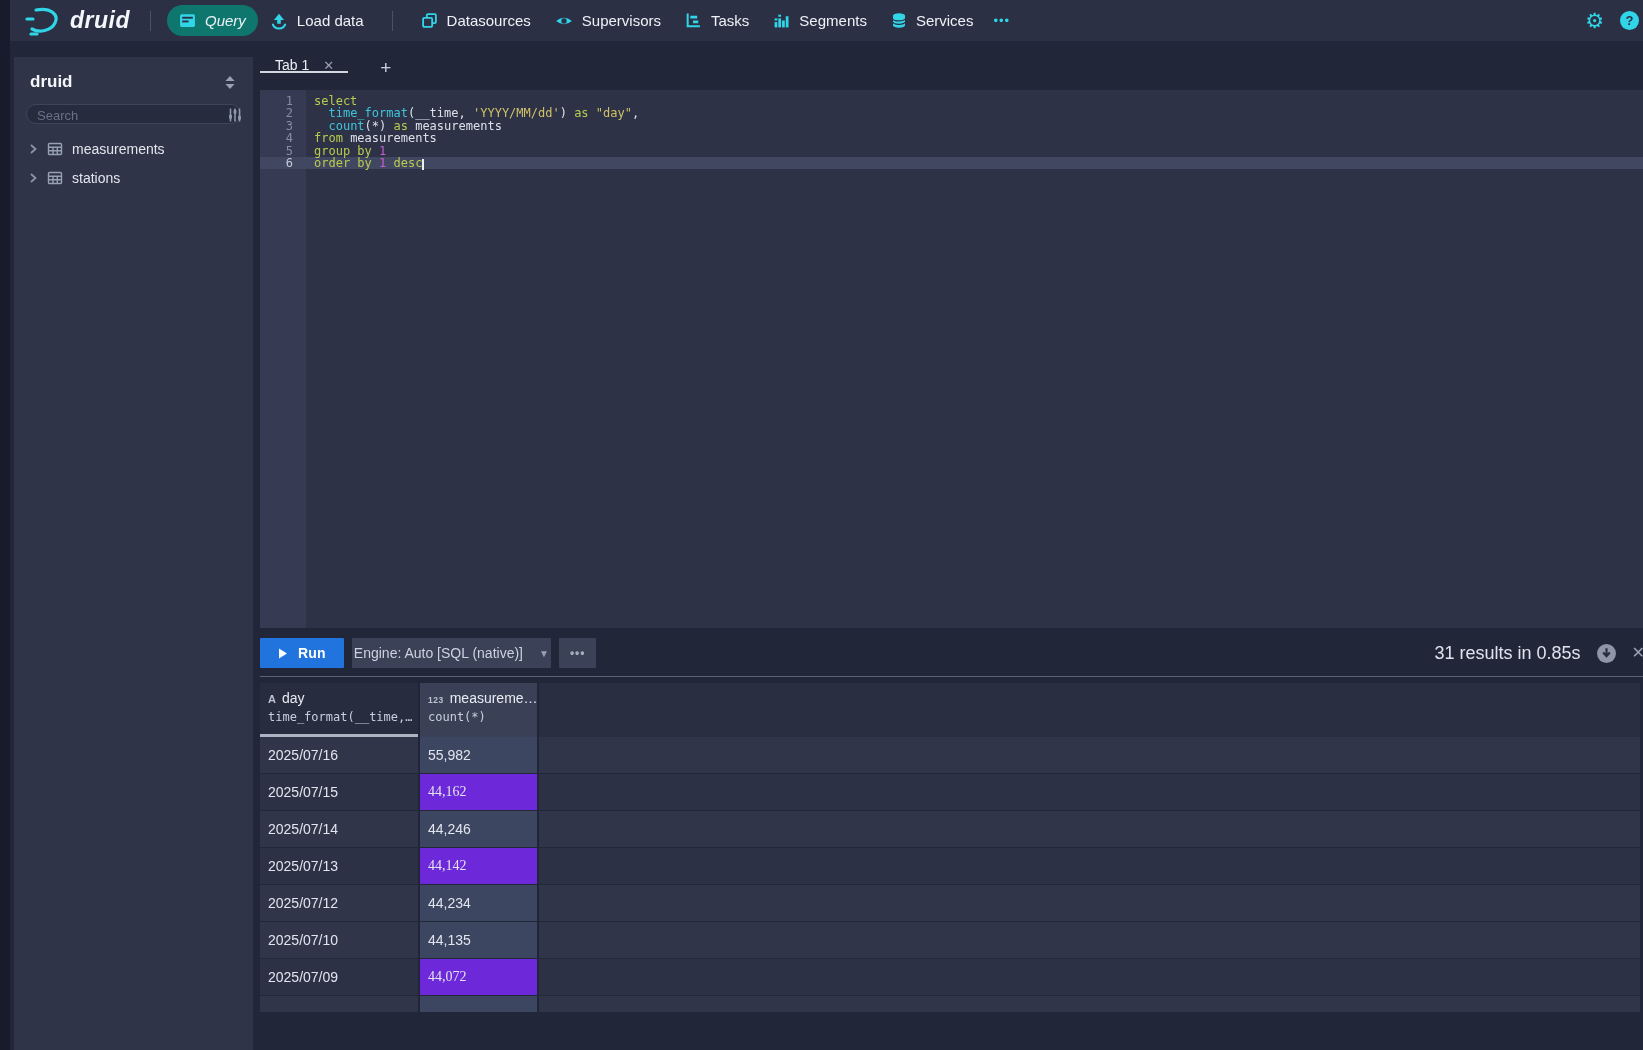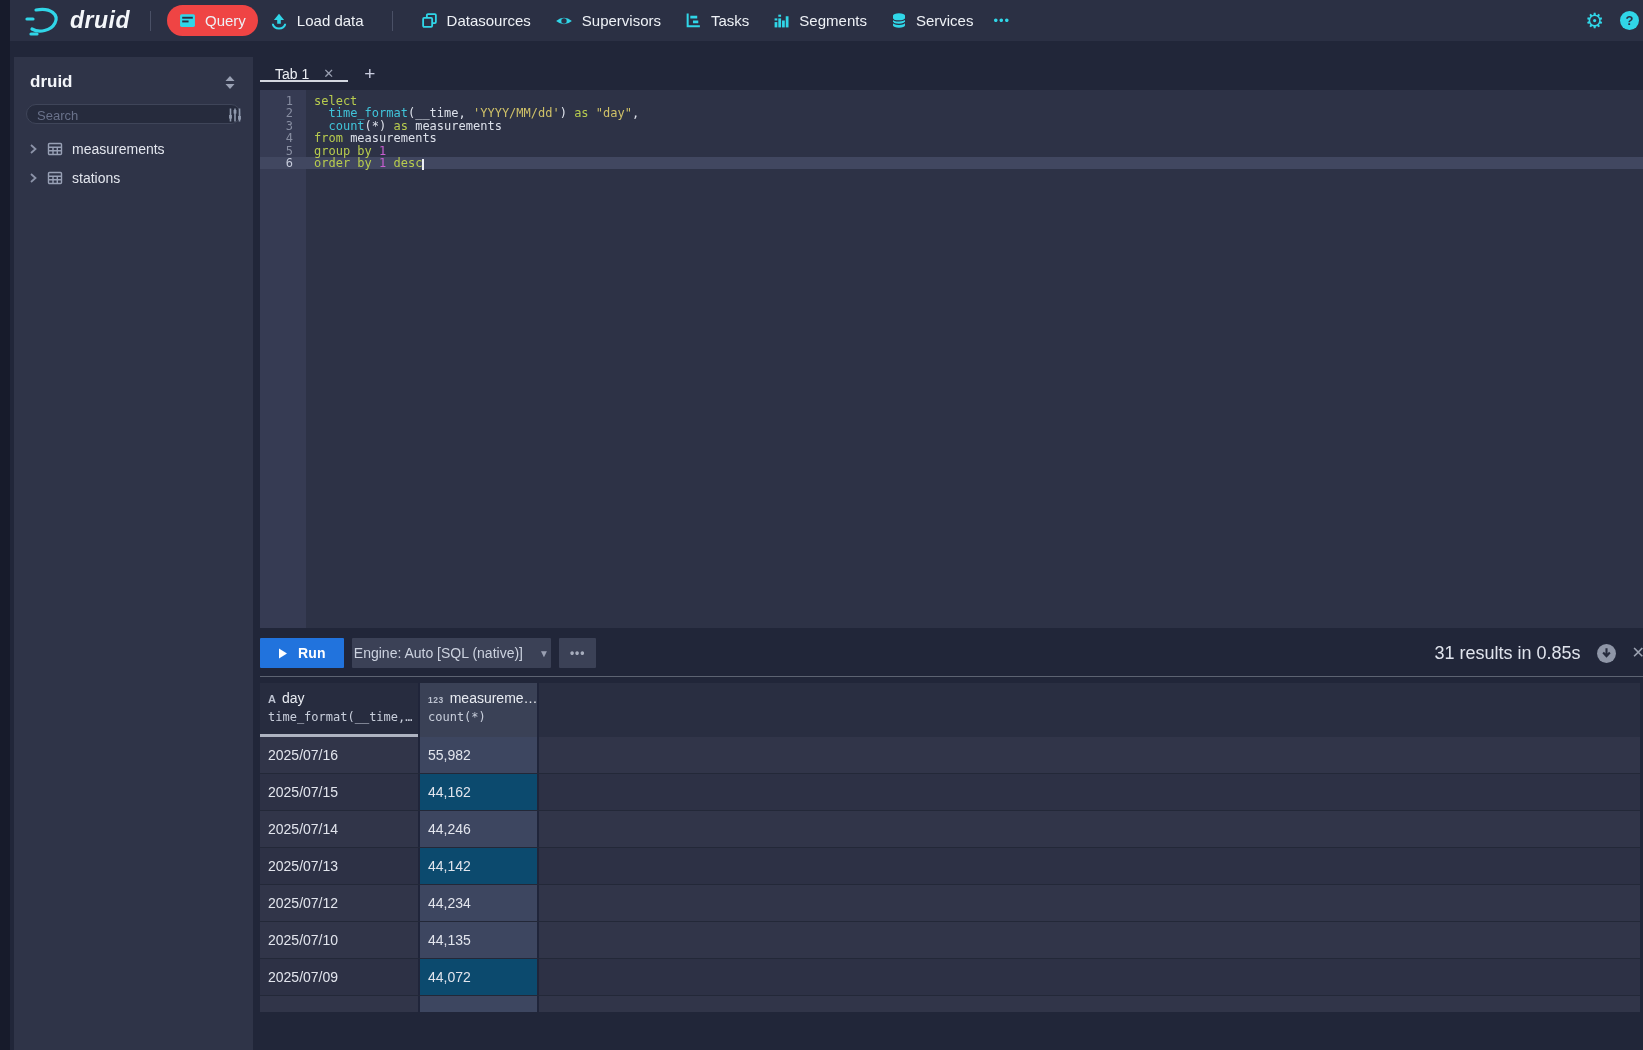--- a/index.html
+++ b/index.html
@@ -17,21 +17,21 @@
     background:#2b3044; display:flex; align-items:center; padding:0 14px;
   }
   .logo { display:flex; align-items:center; gap:8px; cursor:pointer; }
   .logo-word { font-size:23px; font-style:italic; font-weight:600; color:#f4f6fa; letter-spacing:.5px; padding-right:4px;}
   .vsep { width:1px; height:20px; background:#4a5066; margin:0 16px; }
   .nav-item {
     display:flex; align-items:center; gap:9px; background:transparent; border:none;
     color:#eef1f6; font-family:inherit; font-size:15px; padding:7px 12px; border-radius:18px;
     cursor:pointer; white-space:nowrap;
   }
-  .nav-item.active { background:#ef4444; }
+  .nav-item.active { background:#0f766e;font-style:italic; }
   .nav-more { padding:7px 8px; }
   .cyan { color:#30d6e8; }
   .nav-right { margin-left:auto; display:flex; align-items:center; gap:16px; }
   .icon-btn { background:none; border:none; cursor:pointer; padding:0; display:flex; align-items:center; }
   .gear-glyph { font-size:21px; color:#30d6e8; line-height:1; }
   .help-circle {
     width:19px; height:19px; border-radius:50%; background:#30d6e8; color:#2b3044;
     font-weight:bold; font-size:13px; display:flex; align-items:center; justify-content:center;
   }
 
@@ -49,21 +49,21 @@
   .searchbox input {
     flex:1; background:transparent; border:none; outline:none; color:#dfe3ec;
     font-family:inherit; font-size:13px; padding:0 10px;
   }
   .searchbox input::placeholder { color:#69718a; }
   .search-filter { border:none; background:none; cursor:pointer; padding:0 8px 0 4px; display:flex; }
   .tree { margin-top:10px; }
   .tree-item { display:flex; align-items:center; gap:9px; height:29px; padding-left:14px; cursor:pointer; font-size:14px; color:#e3e6ee; }
 
   
-  .tabbar { position:absolute; left:250px; top:57px; height:33px; display:flex; align-items:center; }
+  .tabbar { position:absolute; left:250px; top:57px; height:33px; display:flex; align-items:flex-start;gap:16px; }
   .tab {
     position:relative; display:flex; align-items:center; gap:14px; padding:0 14px 0 15px;
     font-size:14px; color:#eceff4; cursor:pointer;
   }
   .tab.active::after { content:""; position:absolute; left:0; right:0; bottom:0; height:2px; background:#d3d7e0; }
   .tab-close { color:#9aa0b2; font-size:13px; line-height:1; cursor:pointer; }
   .tab-add { background:none; border:none; color:#c9cde0; font-size:19px; padding:0 16px; cursor:pointer; font-family:inherit; }
 
   
   .editor {
@@ -109,21 +109,21 @@
   .h2 { margin-top:4px; font-family:"DejaVu Sans Mono", monospace; font-size:12px; color:#c9cfdc; white-space:nowrap; overflow:hidden; }
   .sort-underline { position:absolute; left:0; right:0; bottom:0; height:3px; background:#aeb3c1; }
   .rows {}
   .row { display:flex; height:37px; border-bottom:1px solid #232838; }
   .row .c1 { width:160px; padding-left:8px; display:flex; align-items:center; font-size:14px; color:#e2e5ed; border-right:2px solid #20253a; cursor:pointer; }
   .row .c2 { width:119px; padding-left:8px; display:flex; align-items:center; font-size:14px; color:#e2e5ed; border-right:2px solid #20253a; cursor:pointer; }
   .row .cf { flex:1; }
   .row.odd  .c1, .row.odd  .cf { background:#313549; }
   .row.even .c1, .row.even .cf { background:#2d3145; }
   .row.odd  .c2 { background:#3d4660; }
-  .row.even .c2 { background:#0c4a6e; }
+  .row.even .c2 { background:#6d28d9;font-family:Liberation Serif, serif; }
   .row.stub { height:16px; border-bottom:none; }
 </style>
 </head>
 <body>
 
 <div class="app">
 
   <header class="navbar">
     <div class="logo">
       <span>

